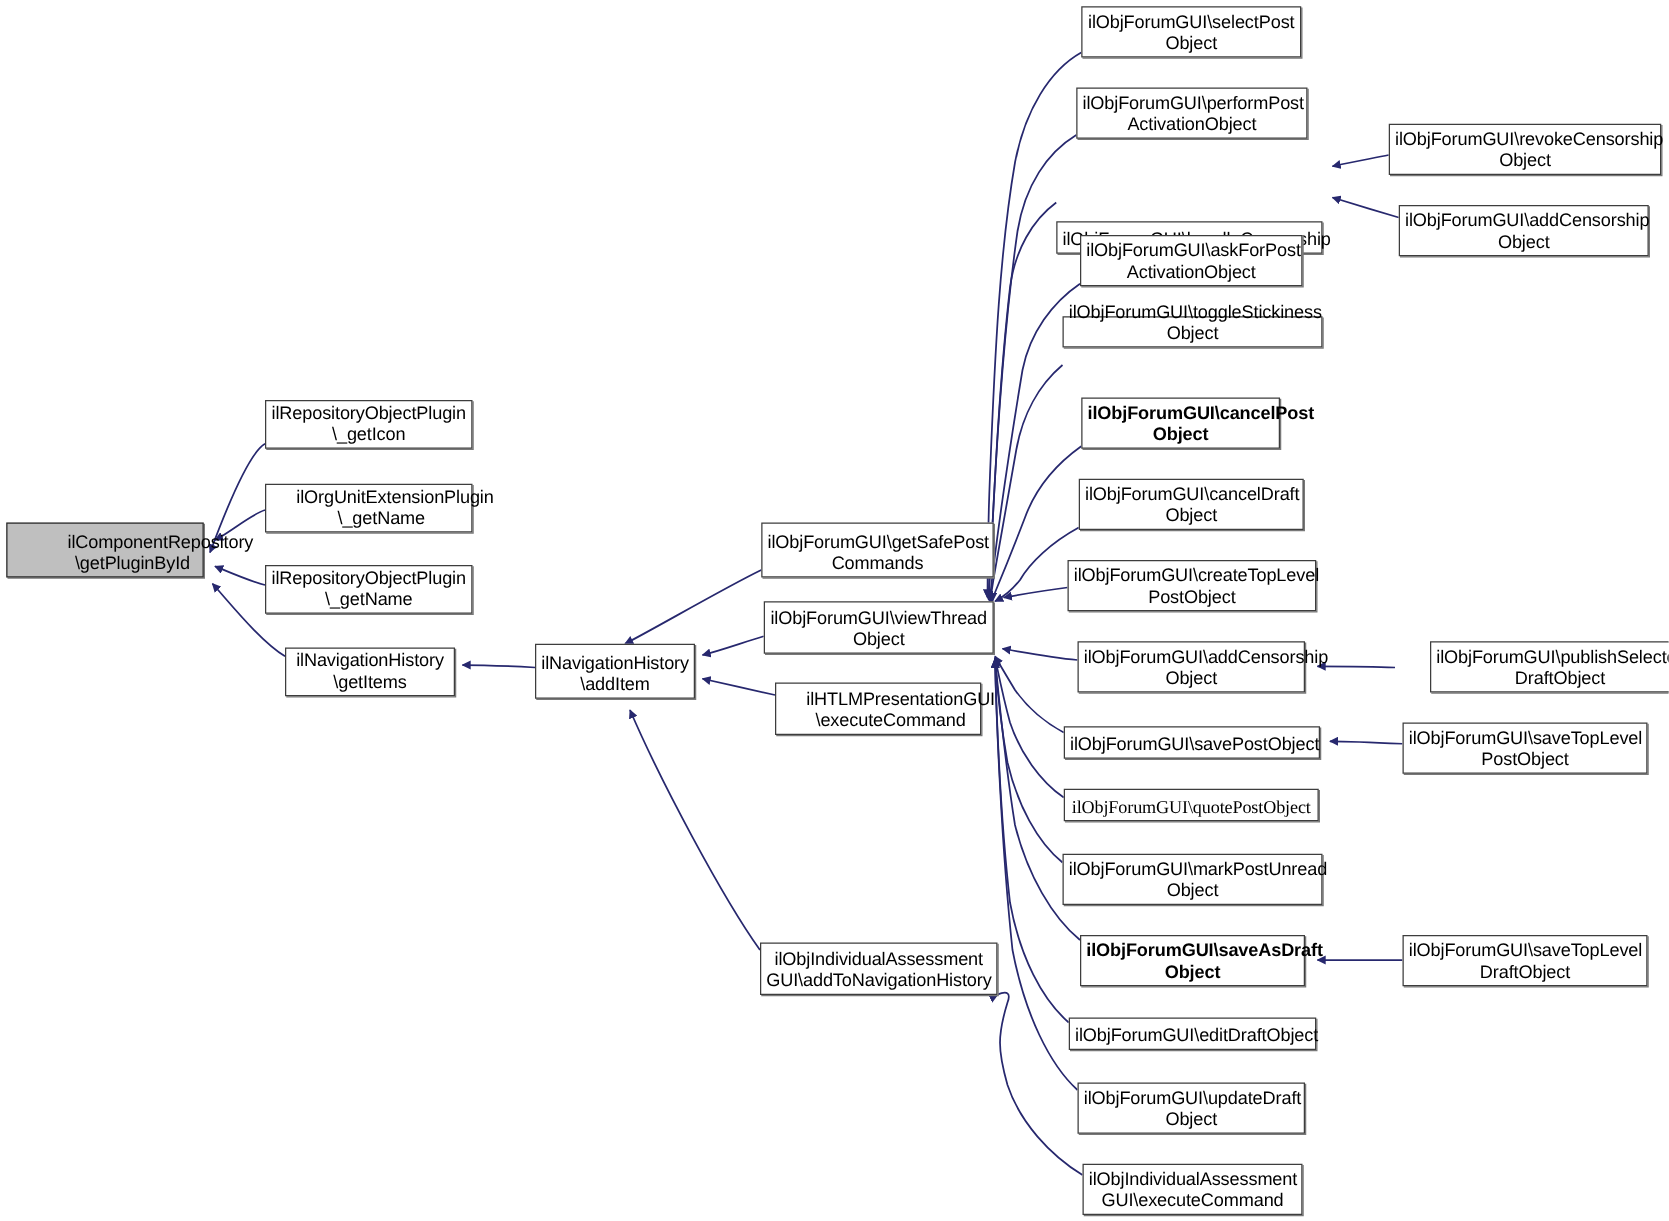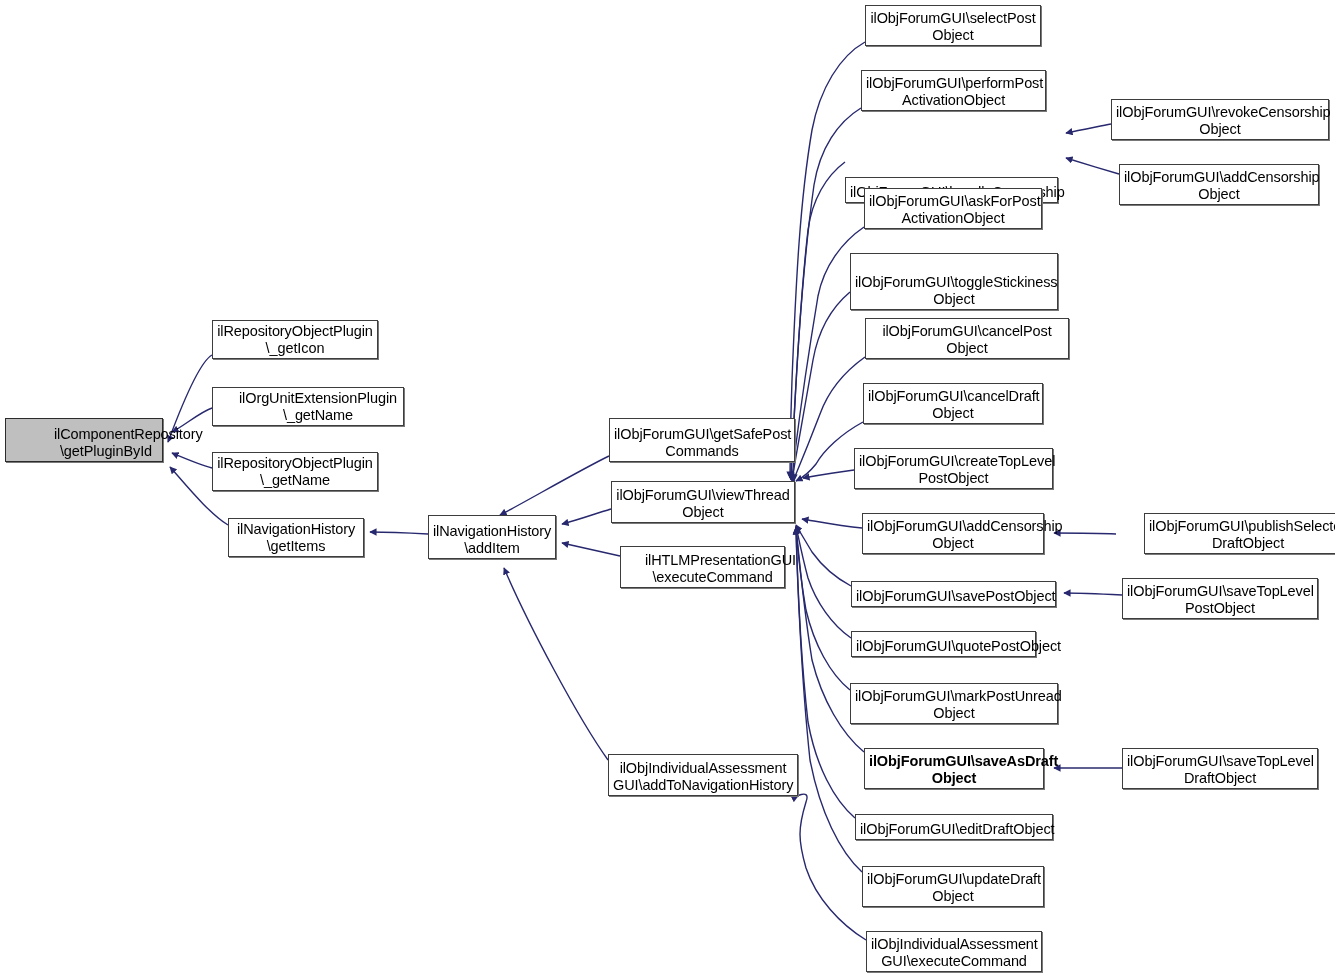--- a/index.html
+++ b/index.html
@@ -93,21 +93,21 @@
         <path d="M1122,595 C1102,594 1080,593 1064,593" fill="none" stroke="#27286e" stroke-width="1.4" marker-end="url(#arrowhead)"></path>
         <path d="M1122,768 C1102,768 1074,768 1054,768" fill="none" stroke="#27286e" stroke-width="1.4" marker-end="url(#arrowhead)"></path>
       </g>
   </svg>
 
   <div id="nodes">
       <div class="node highlight" style="left: 5px; top: 418px; width: 158px; height: 44px; padding-left: 48px;"><span class="node-text">ilComponentRepository
 \getPluginById</span></div>
       <div class="node" style="left: 212px; top: 320px; width: 166px; height: 39px;"><span class="node-text">ilRepositoryObjectPlugin
 \_getIcon</span></div>
-      <div class="node" style="left: 212px; top: 387px; width: 192px; height: 39px; padding-left: 24px;"><span class="node-text">ilOrgUnitExtensionPlugin
+      <div class="node" style="left: 212px; top: 387px; width: 166px; height: 39px; padding-left: 24px;"><span class="node-text">ilOrgUnitExtensionPlugin
 \_getName</span></div>
       <div class="node" style="left: 212px; top: 452px; width: 166px; height: 39px;"><span class="node-text">ilRepositoryObjectPlugin
 \_getName</span></div>
       <div class="node" style="left: 228px; top: 518px; width: 136px; height: 39px;"><span class="node-text">ilNavigationHistory
 \getItems</span></div>
       <div class="node" style="left: 428px; top: 515px; width: 128px; height: 44px;"><span class="node-text">ilNavigationHistory
 \addItem</span></div>
       <div class="node" style="left: 609px; top: 418px; width: 186px; height: 44px;"><span class="node-text">ilObjForumGUI\getSafePost
 Commands</span></div>
       <div class="node" style="left: 611px; top: 481px; width: 184px; height: 42px;"><span class="node-text">ilObjForumGUI\viewThread
@@ -116,32 +116,32 @@
 \executeCommand</span></div>
       <div class="node" style="left: 608px; top: 754px; width: 190px; height: 42px;"><span class="node-text">ilObjIndividualAssessment
 GUI\addToNavigationHistory</span></div>
       <div class="node" style="left: 865px; top: 5px; width: 176px; height: 41px;"><span class="node-text">ilObjForumGUI\selectPost
 Object</span></div>
       <div class="node" style="left: 861px; top: 70px; width: 185px; height: 41px;"><span class="node-text">ilObjForumGUI\performPost
 ActivationObject</span></div>
       <div class="node" style="left: 845px; top: 136px; width: 213px; height: 26px; margin-top: 41px;"><span class="node-text">ilObjForumGUI\handleCensorship</span></div>
       <div class="node" style="left: 864px; top: 188px; width: 178px; height: 41px;"><span class="node-text">ilObjForumGUI\askForPost
 ActivationObject</span></div>
-      <div class="node" style="left: 850px; top: 253px; width: 208px; height: 57px;"><span class="node-text">ilObjForumGUI\toggleStickiness
+      <div class="node" style="left: 850px; top: 253px; width: 208px; height: 25px;"><span class="node-text">ilObjForumGUI\toggleStickiness
 Object</span></div>
-      <div class="node" style="left: 865px; top: 318px; width: 204px; height: 41px;"><span class="node-text">ilObjForumGUI\cancelPost
+      <div class="node" style="left: 865px; top: 318px; width: 159px; height: 41px; font-weight: bold;"><span class="node-text">ilObjForumGUI\cancelPost
 Object</span></div>
       <div class="node" style="left: 863px; top: 383px; width: 180px; height: 41px;"><span class="node-text">ilObjForumGUI\cancelDraft
 Object</span></div>
       <div class="node" style="left: 854px; top: 448px; width: 199px; height: 41px;"><span class="node-text">ilObjForumGUI\createTopLevel
 PostObject</span></div>
       <div class="node" style="left: 862px; top: 513px; width: 182px; height: 41px;"><span class="node-text">ilObjForumGUI\addCensorship
 Object</span></div>
       <div class="node" style="left: 851px; top: 581px; width: 205px; height: 26px;"><span class="node-text">ilObjForumGUI\savePostObject</span></div>
-      <div class="node" style="left: 851px; top: 631px; width: 185px; height: 26px;"><span class="node-text">ilObjForumGUI\quotePostObject</span></div>
+      <div class="node" style="left: 851px; top: 631px; width: 204px; height: 26px; font-family: Liberation Serif, serif;"><span class="node-text">ilObjForumGUI\quotePostObject</span></div>
       <div class="node" style="left: 850px; top: 683px; width: 208px; height: 41px;"><span class="node-text">ilObjForumGUI\markPostUnread
 Object</span></div>
       <div class="node" style="left: 864px; top: 748px; width: 180px; height: 41px; font-weight: bold;"><span class="node-text">ilObjForumGUI\saveAsDraft
 Object</span></div>
       <div class="node" style="left: 855px; top: 814px; width: 198px; height: 26px;"><span class="node-text">ilObjForumGUI\editDraftObject</span></div>
       <div class="node" style="left: 862px; top: 866px; width: 182px; height: 41px;"><span class="node-text">ilObjForumGUI\updateDraft
 Object</span></div>
       <div class="node" style="left: 866px; top: 931px; width: 176px; height: 41px;"><span class="node-text">ilObjIndividualAssessment
 GUI\executeCommand</span></div>
       <div class="node" style="left: 1111px; top: 99px; width: 218px; height: 41px;"><span class="node-text">ilObjForumGUI\revokeCensorship

